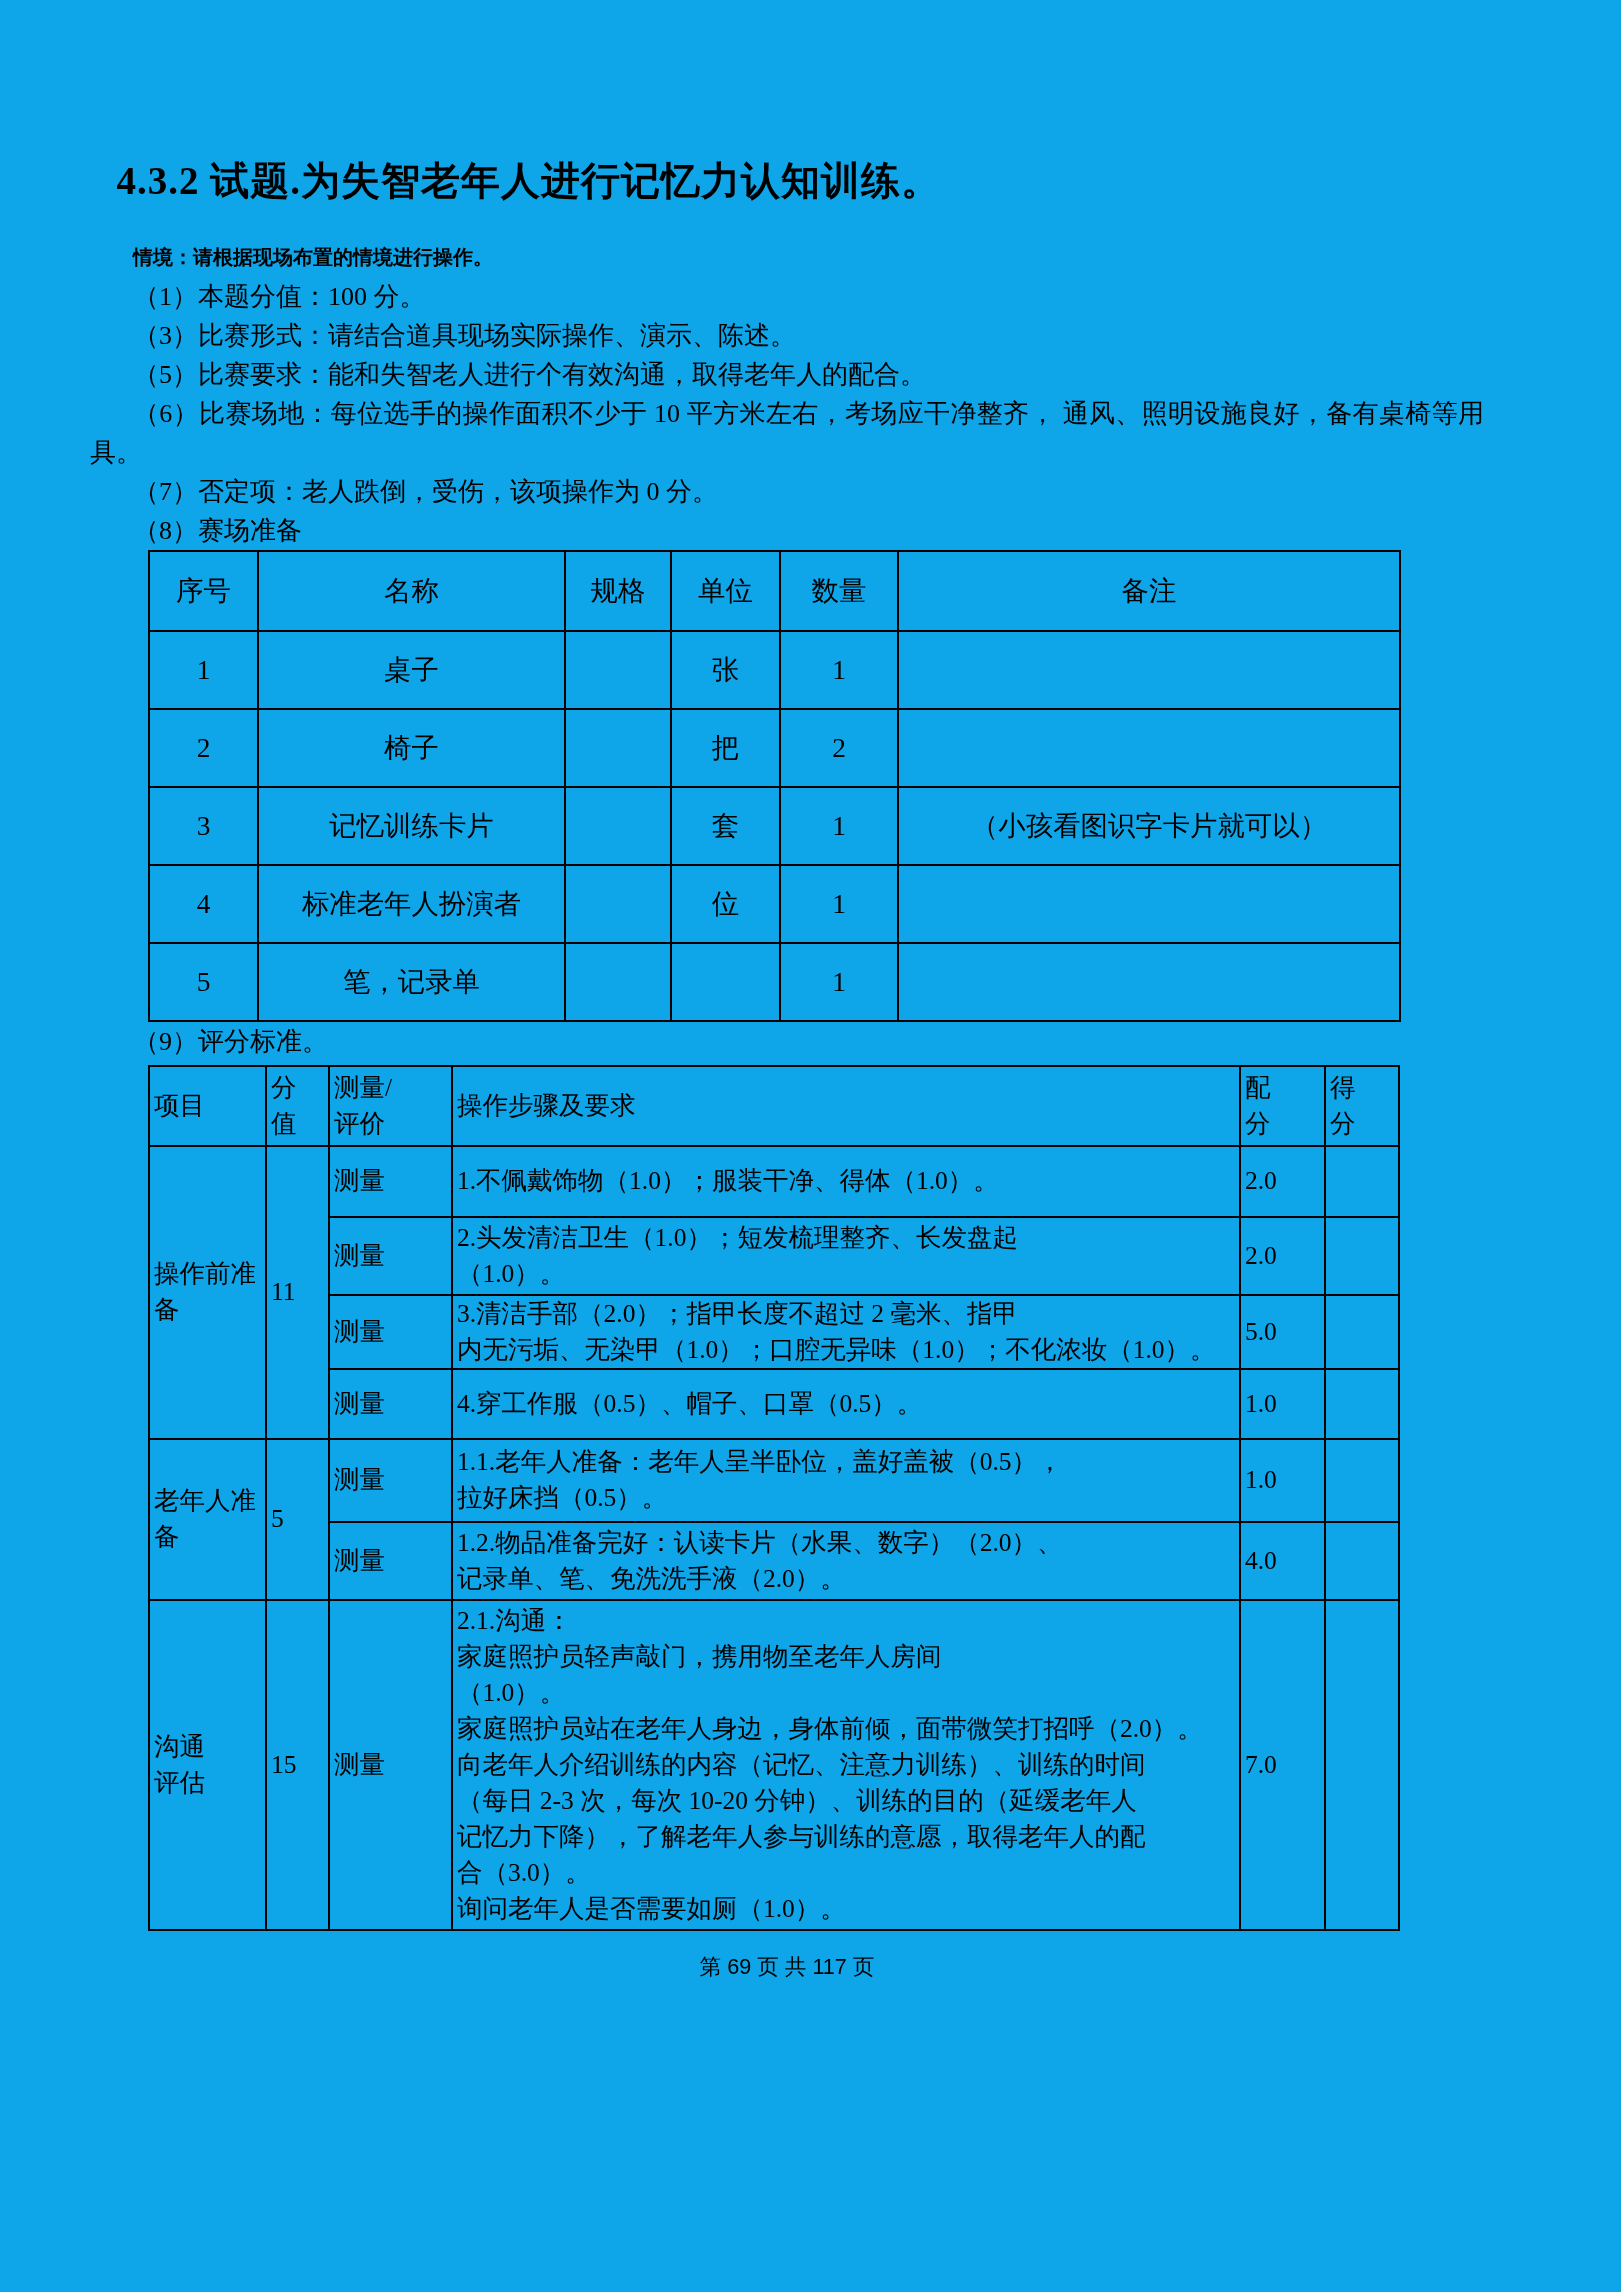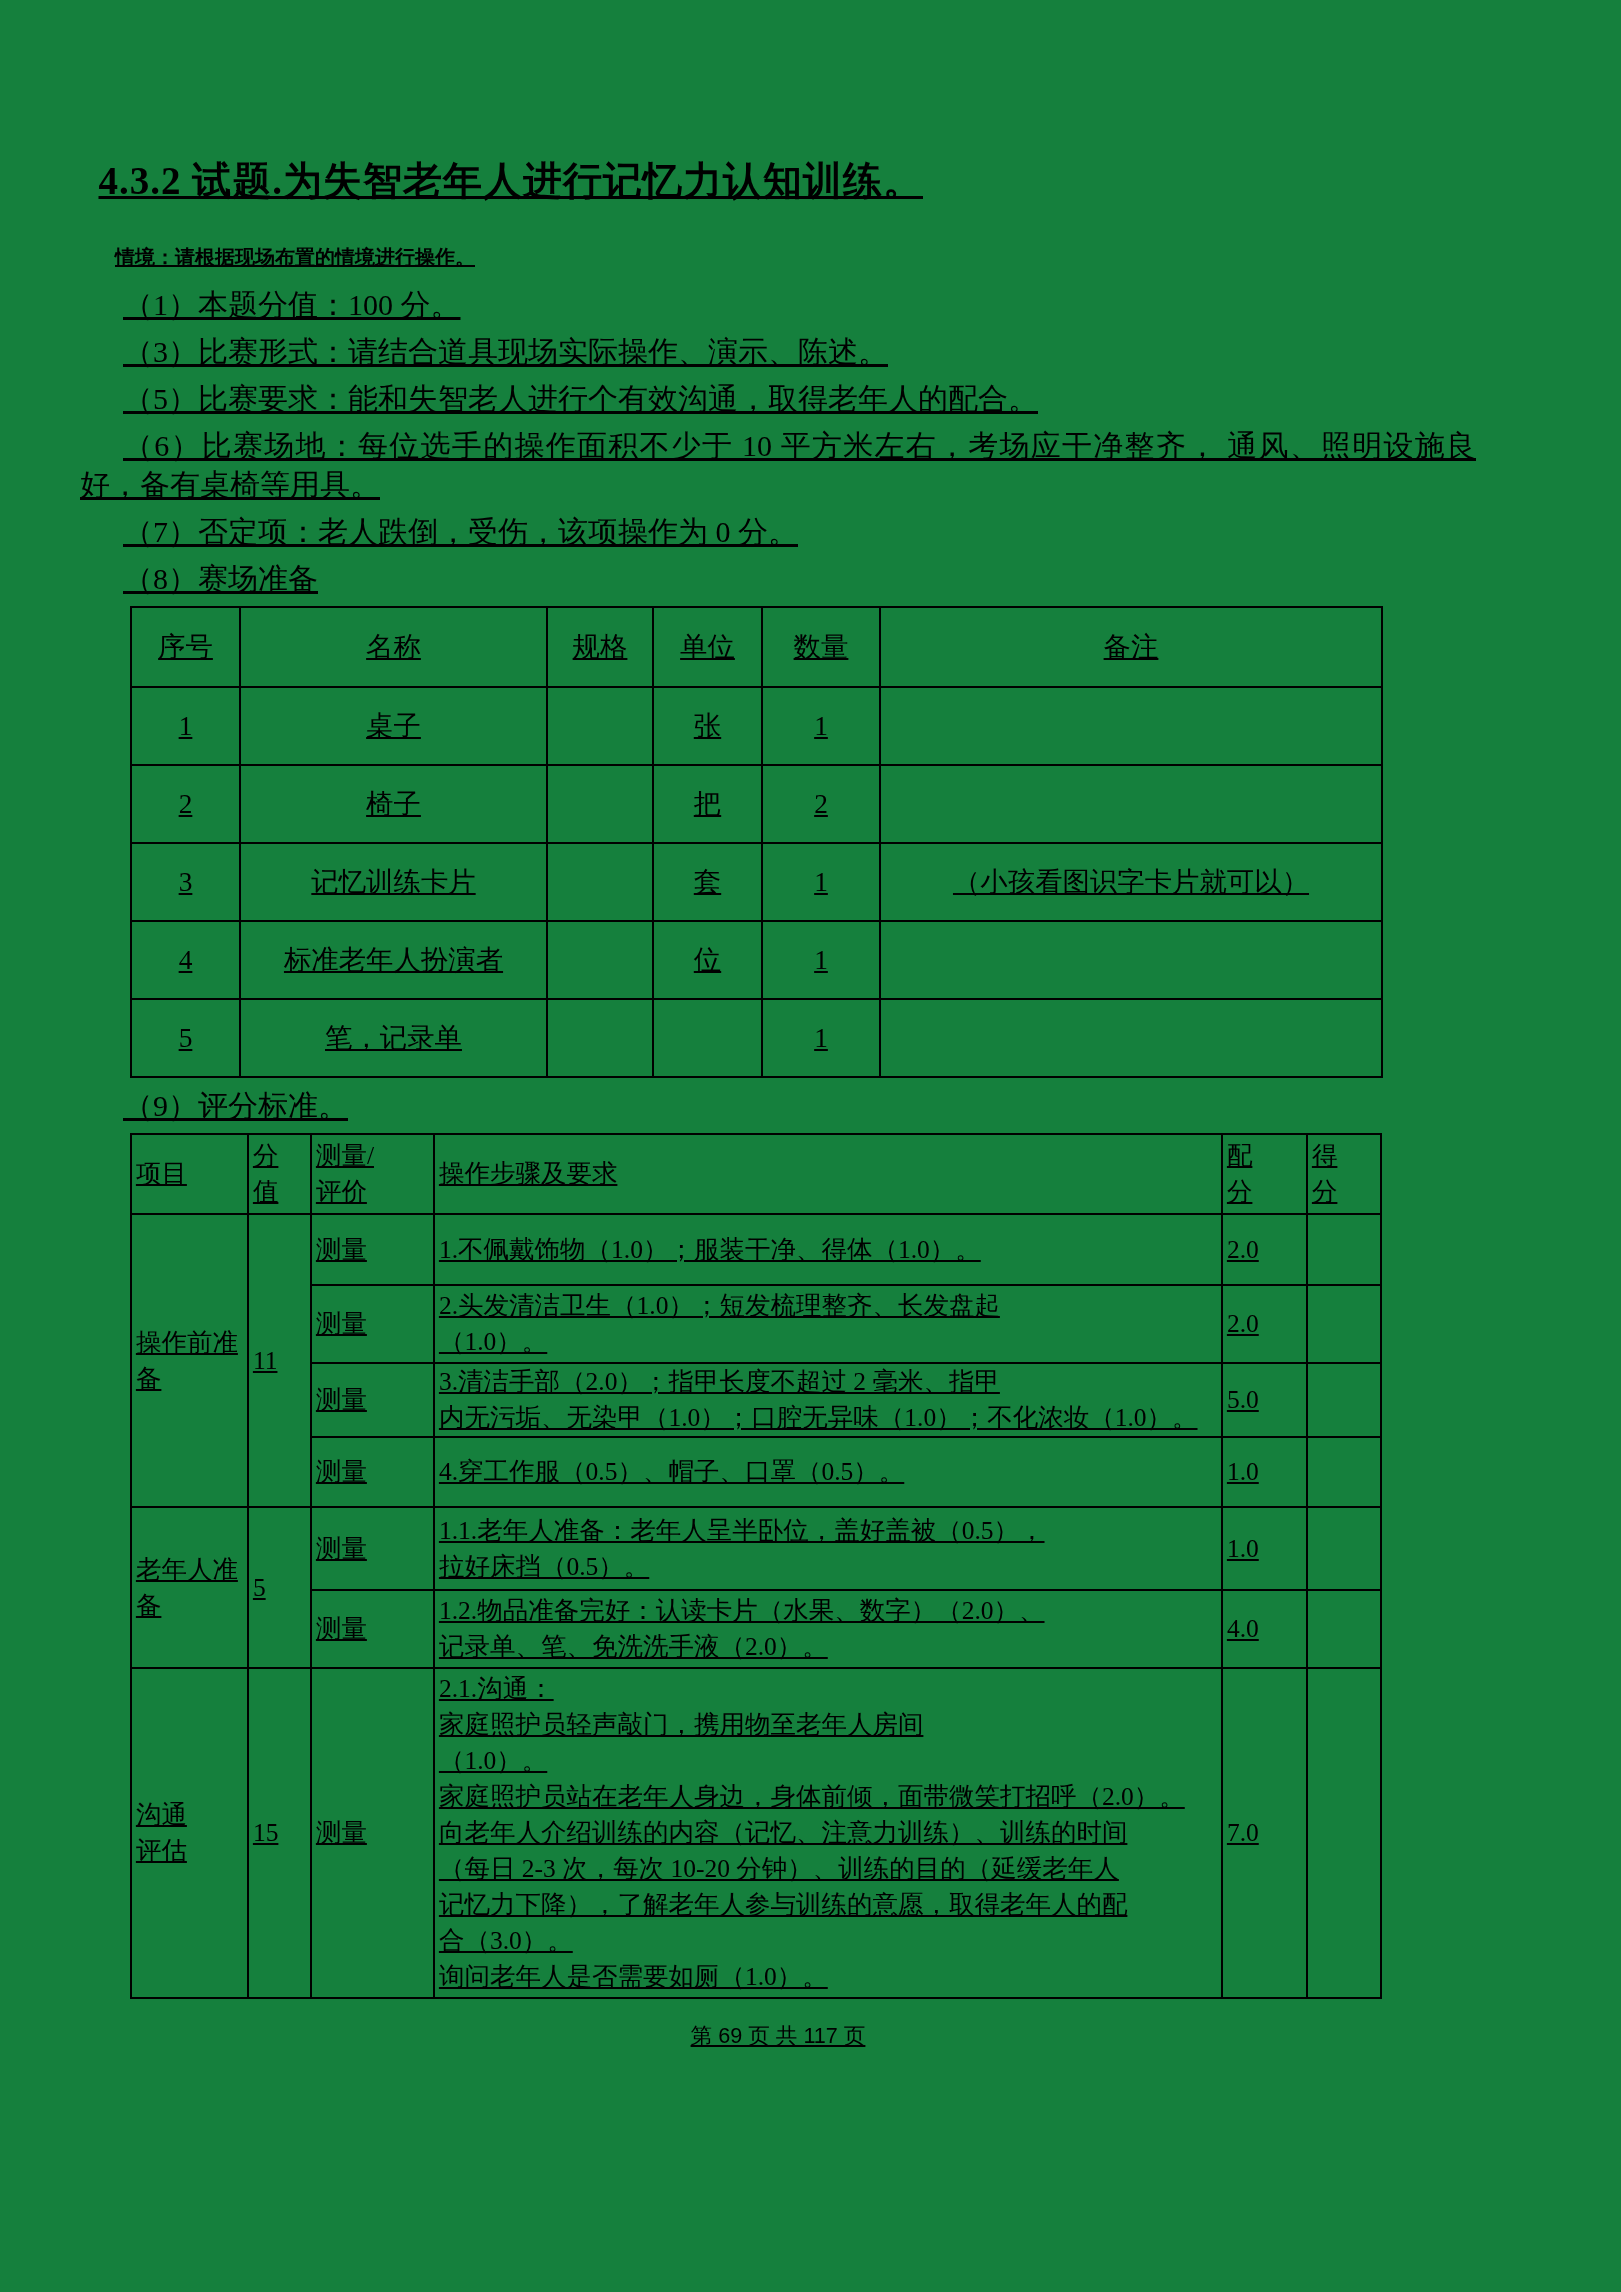--- a/index.html
+++ b/index.html
@@ -1,43 +1,42 @@
 <!DOCTYPE html>
 <html><head>
 <meta charset="utf-8">
 <style>
   html,body { margin:0; padding:0; background:#ffffff; }
   .page {
     position:relative;
     width:1621px; height:2293px;
     box-sizing:border-box;
-    padding:157px 137px 0 72px;
-    background:#15803d;
+    padding:157px 137px 0 90px;
+    background:#0ea5e9;
     color:#000;
     font-family:"Liberation Serif","DejaVu Serif",serif;
     overflow:hidden;
-    text-decoration:underline;
   }
   .doc-title {
     margin:0 0 0 26.5px;
     font-size:39px; line-height:47px;
     font-weight:bold;
     letter-spacing:1px;
   }
   .scenario {
     margin:34px 0 0 0;
     text-indent:43px;
     font-family:"Liberation Sans","DejaVu Sans",sans-serif;
     font-weight:bold;
     font-size:20px; line-height:39px;
   }
   .item {
-    margin:8px;
+    margin:0;
     text-indent:43px;
-    font-size:30px; line-height:39px;
+    font-size:26px; line-height:39px;
     text-align:justify;
   }
   table { border-collapse:collapse; table-layout:fixed; }
   td, th {
     border:2px solid #000;
     border-top-width:2.9px;
     border-bottom-width:2.9px;
     font-weight:normal;
     overflow:hidden;
   }

